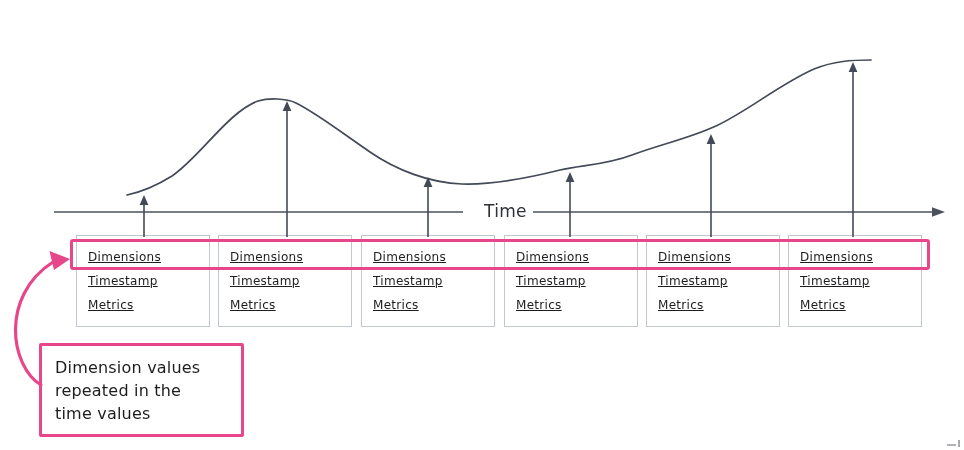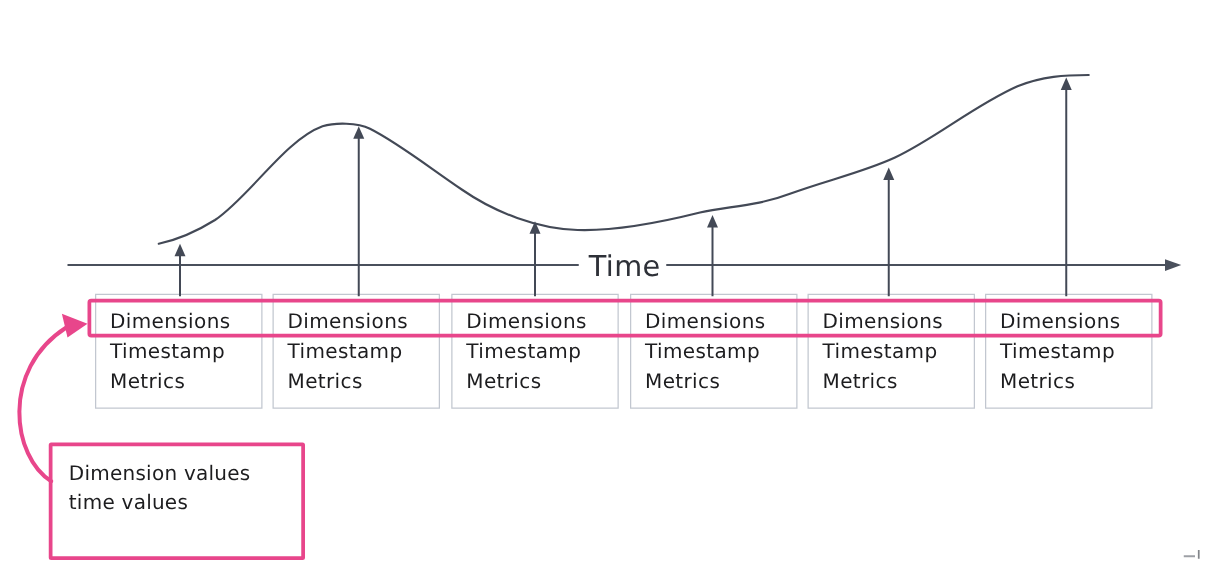--- a/index.html
+++ b/index.html
@@ -6,36 +6,36 @@
   .stage{
     position:relative;
     width:964px;height:450px;
     background:#ffffff;
     overflow:hidden;
     font-family:"DejaVu Sans","Liberation Sans",sans-serif;
     color:#1d1d1f;
   }
   .artwork{position:absolute;left:0;top:0;width:964px;height:450px;}
   .time-label{
-    position:absolute;left:471px;top:201px;
-    font-size:23px;color:#2e3138;letter-spacing:.3px;
+    position:absolute;left:484px;top:201px;
+    font-size:17px;color:#2e3138;letter-spacing:.3px;
   }
   .record-box{
     position:absolute;top:235px;width:134px;height:92px;
     box-sizing:border-box;border:1px solid #c2c7d0;background:#ffffff;
-    padding:9px 4px 0 11px;font-size:16px;line-height:24px;letter-spacing:.3px;
+    padding:9px 4px 0 11px;font-size:12px;line-height:24px;letter-spacing:.3px;text-decoration:underline;
   }
   .record-box .cell{white-space:nowrap;}
   .highlight-band{
     position:absolute;left:70px;top:239px;width:860px;height:31px;
     box-sizing:border-box;border:3px solid #e8468b;border-radius:3px;
     background:transparent;
   }
   .callout{
-    position:absolute;left:39px;top:354px;width:205px;height:94px;
+    position:absolute;left:39px;top:343px;width:205px;height:94px;
     box-sizing:border-box;border:3px solid #e8468b;border-radius:2px;
     background:#ffffff;padding:10px 6px 0 13px;
     font-size:16px;line-height:23px;letter-spacing:.2px;
   }
 </style>
 </head>
 <body>
 
 <div class="stage">
 
@@ -67,20 +67,21 @@
   <div class="record-box" style="left:788px">
     <div class="cell">Dimensions</div>
     <div class="cell">Timestamp</div>
     <div class="cell">Metrics</div>
   </div>
 
   <div class="highlight-band"></div>
 
   <div class="callout">
     <div>Dimension values</div>
+    <div>repeated in the</div>
     <div>time values</div>
   </div>
 
   <div class="time-label">Time</div>
 
   <svg class="artwork" viewBox="0 0 964 450">
 
     <path d="M 127 195
          C 141 192, 156 186, 172 176
          C 200 157, 228 112, 258 101

